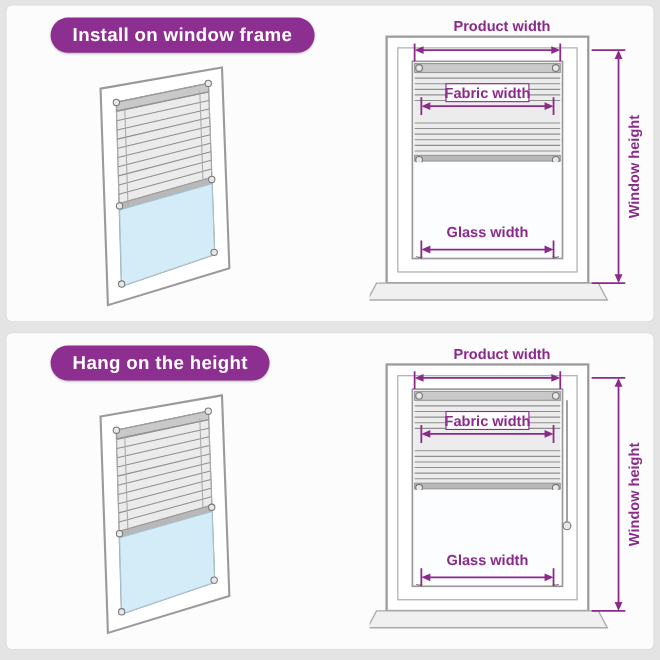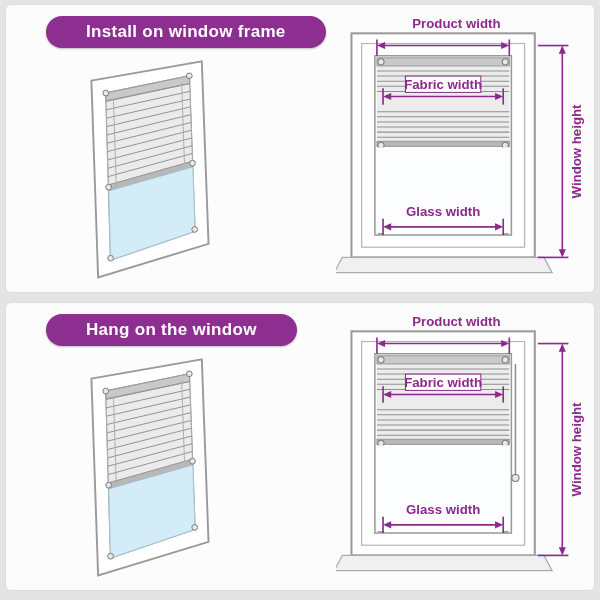--- a/index.html
+++ b/index.html
@@ -12,21 +12,21 @@
   .panel{
     position:absolute;left:5px;width:590px;height:289px;
     background:#fcfcfc;border:1px solid #ddd;border-radius:6px;
     box-sizing:border-box;
   }
   #panel1{top:4px;}
   #panel2{top:302px;}
   .badge{
     position:absolute;top:11px;left:40px;
     background:#8d2f91;color:#fff;font-weight:bold;font-size:17px;
-    padding:6px 40px;border-radius:18px;letter-spacing:.3px;
+    padding:6px 20px;border-radius:18px;letter-spacing:.3px;
     box-shadow:0 1px 2px rgba(0,0,0,.25);
     white-space:nowrap;
   }
   .left-illus{position:absolute;left:48px;top:42px;}
   .right-diagram{position:absolute;left:330px;top:10px;}
   svg text.dim{
     fill:#8b2a8b;font-weight:bold;font-size:13px;
     font-family:"Liberation Sans", sans-serif;
   }
   .dimline{stroke:#8b2a8b;stroke-width:1.6;}
@@ -147,21 +147,21 @@
       <line class="dimline" x1="222" y1="37" x2="222" y2="231"></line>
       <polygon class="dimhead" points="222,30 218.5,38 225.5,38"></polygon>
       <polygon class="dimhead" points="222,238 218.5,230 225.5,230"></polygon>
       <text class="dim" x="240" y="134" text-anchor="middle" transform="rotate(-90 240 134)">Window height</text>
     </g>
   </svg>
 </div>
 
 <div class="panel" id="panel2">
 
-  <div class="badge">Hang on the window</div>
+  <div class="badge">Hang on the height</div>
 
   <svg class="left-illus" width="190" height="240" viewBox="0 0 180 250">
     <g>
       <polygon class="frame" points="30,35 145,15 152,205 37,240"></polygon>
       <polygon points="45,48 132,30 138,192 50,222" fill="#f7f7f7" stroke="#9a9a9a" stroke-width="1.5"></polygon>
     </g>
     <g>
       <polygon points="45,48 132,30 135.3,119 47.8,143.7" fill="#ebebeb" stroke="#aaa" stroke-width="1"></polygon>
       <polygon points="45,48 132,30 132.5,38 45.5,56" fill="#c9c9c9" stroke="#999" stroke-width="1"></polygon>
       <g>

